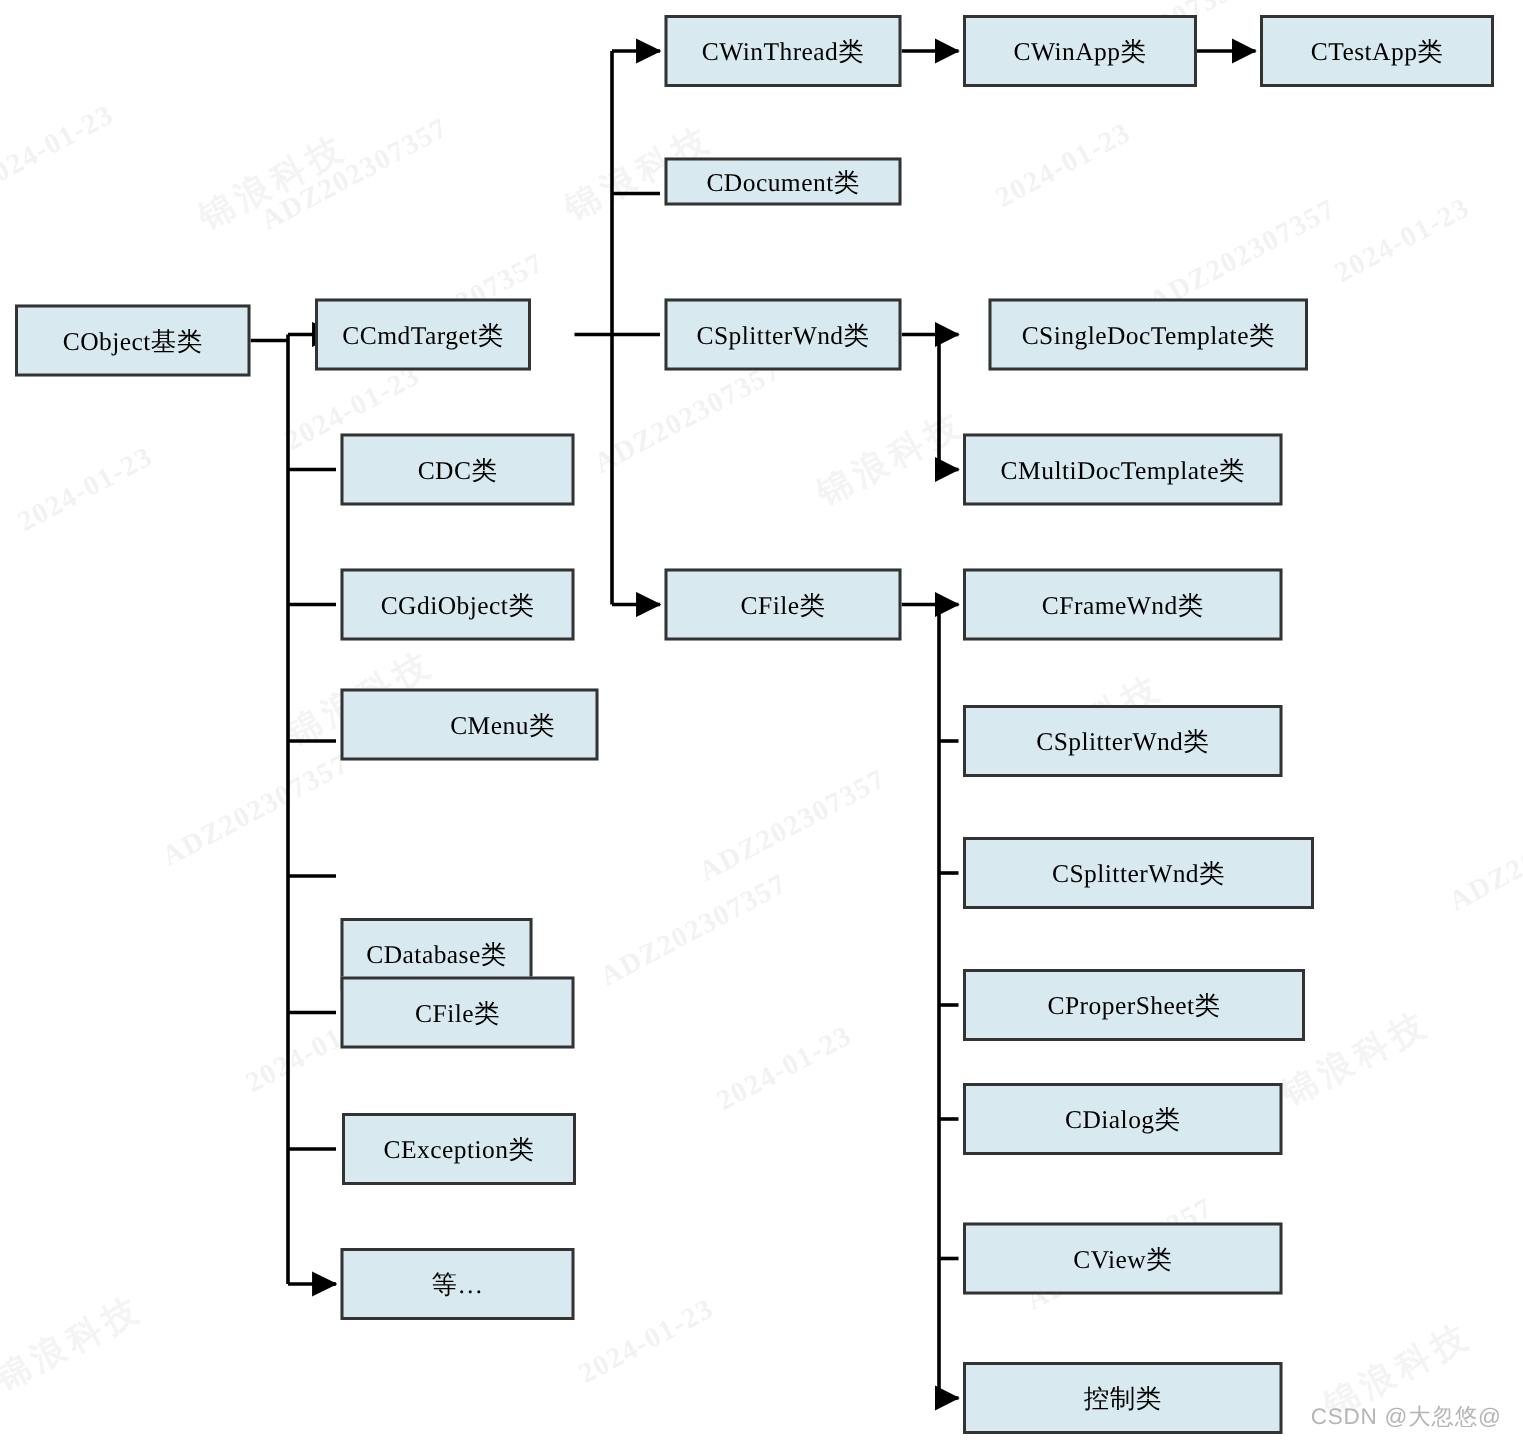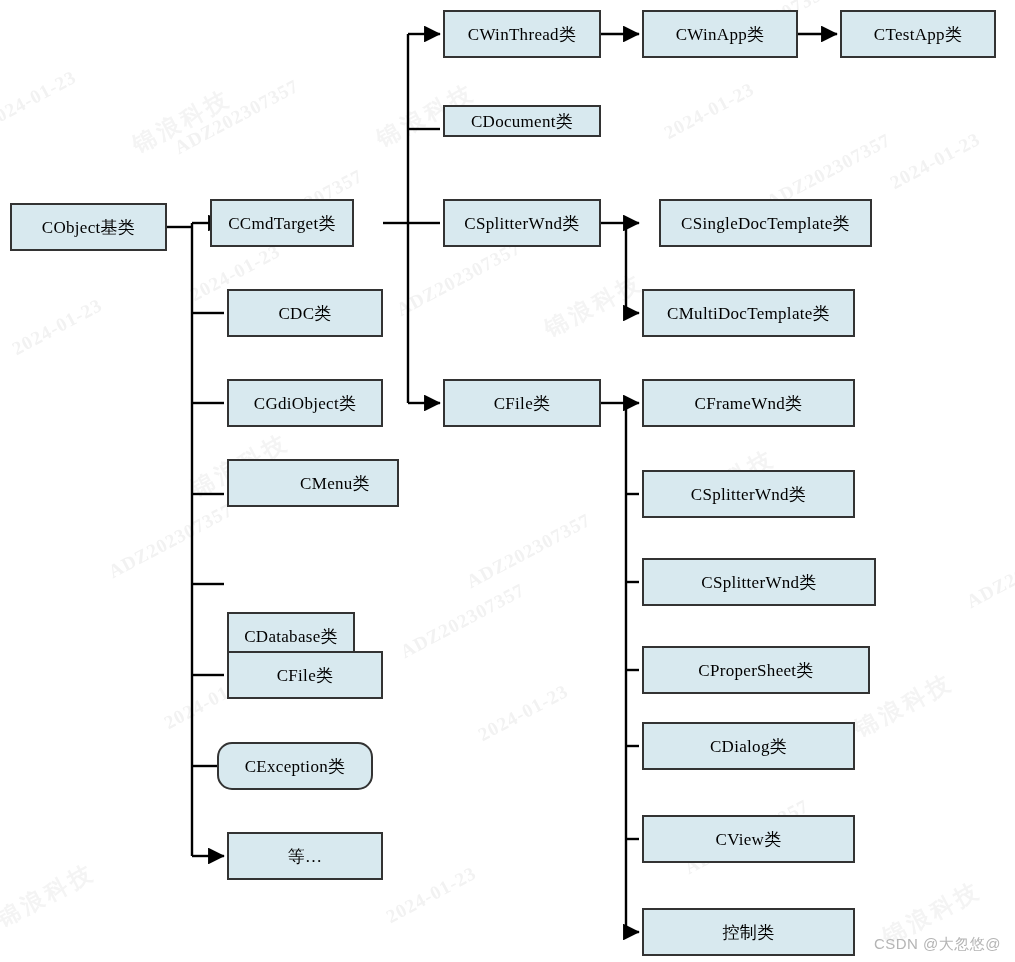--- a/index.html
+++ b/index.html
@@ -175,21 +175,21 @@
       </div>
       <div class="node" id="node-cmenu" style="left: 227px; top: 459px; width: 172px; height: 48px; padding-left: 44px;">
         <span class="lbl">CMenu类</span>
       </div>
       <div class="node" id="node-cdatabase" style="left: 227px; top: 592px; width: 128px; height: 48px; margin-top: 20px;">
         <span class="lbl">CDatabase类</span>
       </div>
       <div class="node" id="node-cfile" style="left: 227px; top: 651px; width: 156px; height: 48px;">
         <span class="lbl">CFile类</span>
       </div>
-      <div class="node" id="node-cexception" style="left: 217px; top: 742px; width: 156px; height: 48px; border-radius: 15px;">
+      <div class="node" id="node-cexception" style="left: 228px; top: 742px; width: 156px; height: 48px;">
         <span class="lbl">CException类</span>
       </div>
       <div class="node" id="node-others" style="left: 227px; top: 832px; width: 156px; height: 48px;">
         <span class="lbl">等…</span>
       </div>
       <div class="node" id="node-cwinthread" style="left: 443px; top: 10px; width: 158px; height: 48px;">
         <span class="lbl">CWinThread类</span>
       </div>
       <div class="node" id="node-cwinapp" style="left: 642px; top: 10px; width: 156px; height: 48px;">
         <span class="lbl">CWinApp类</span>

